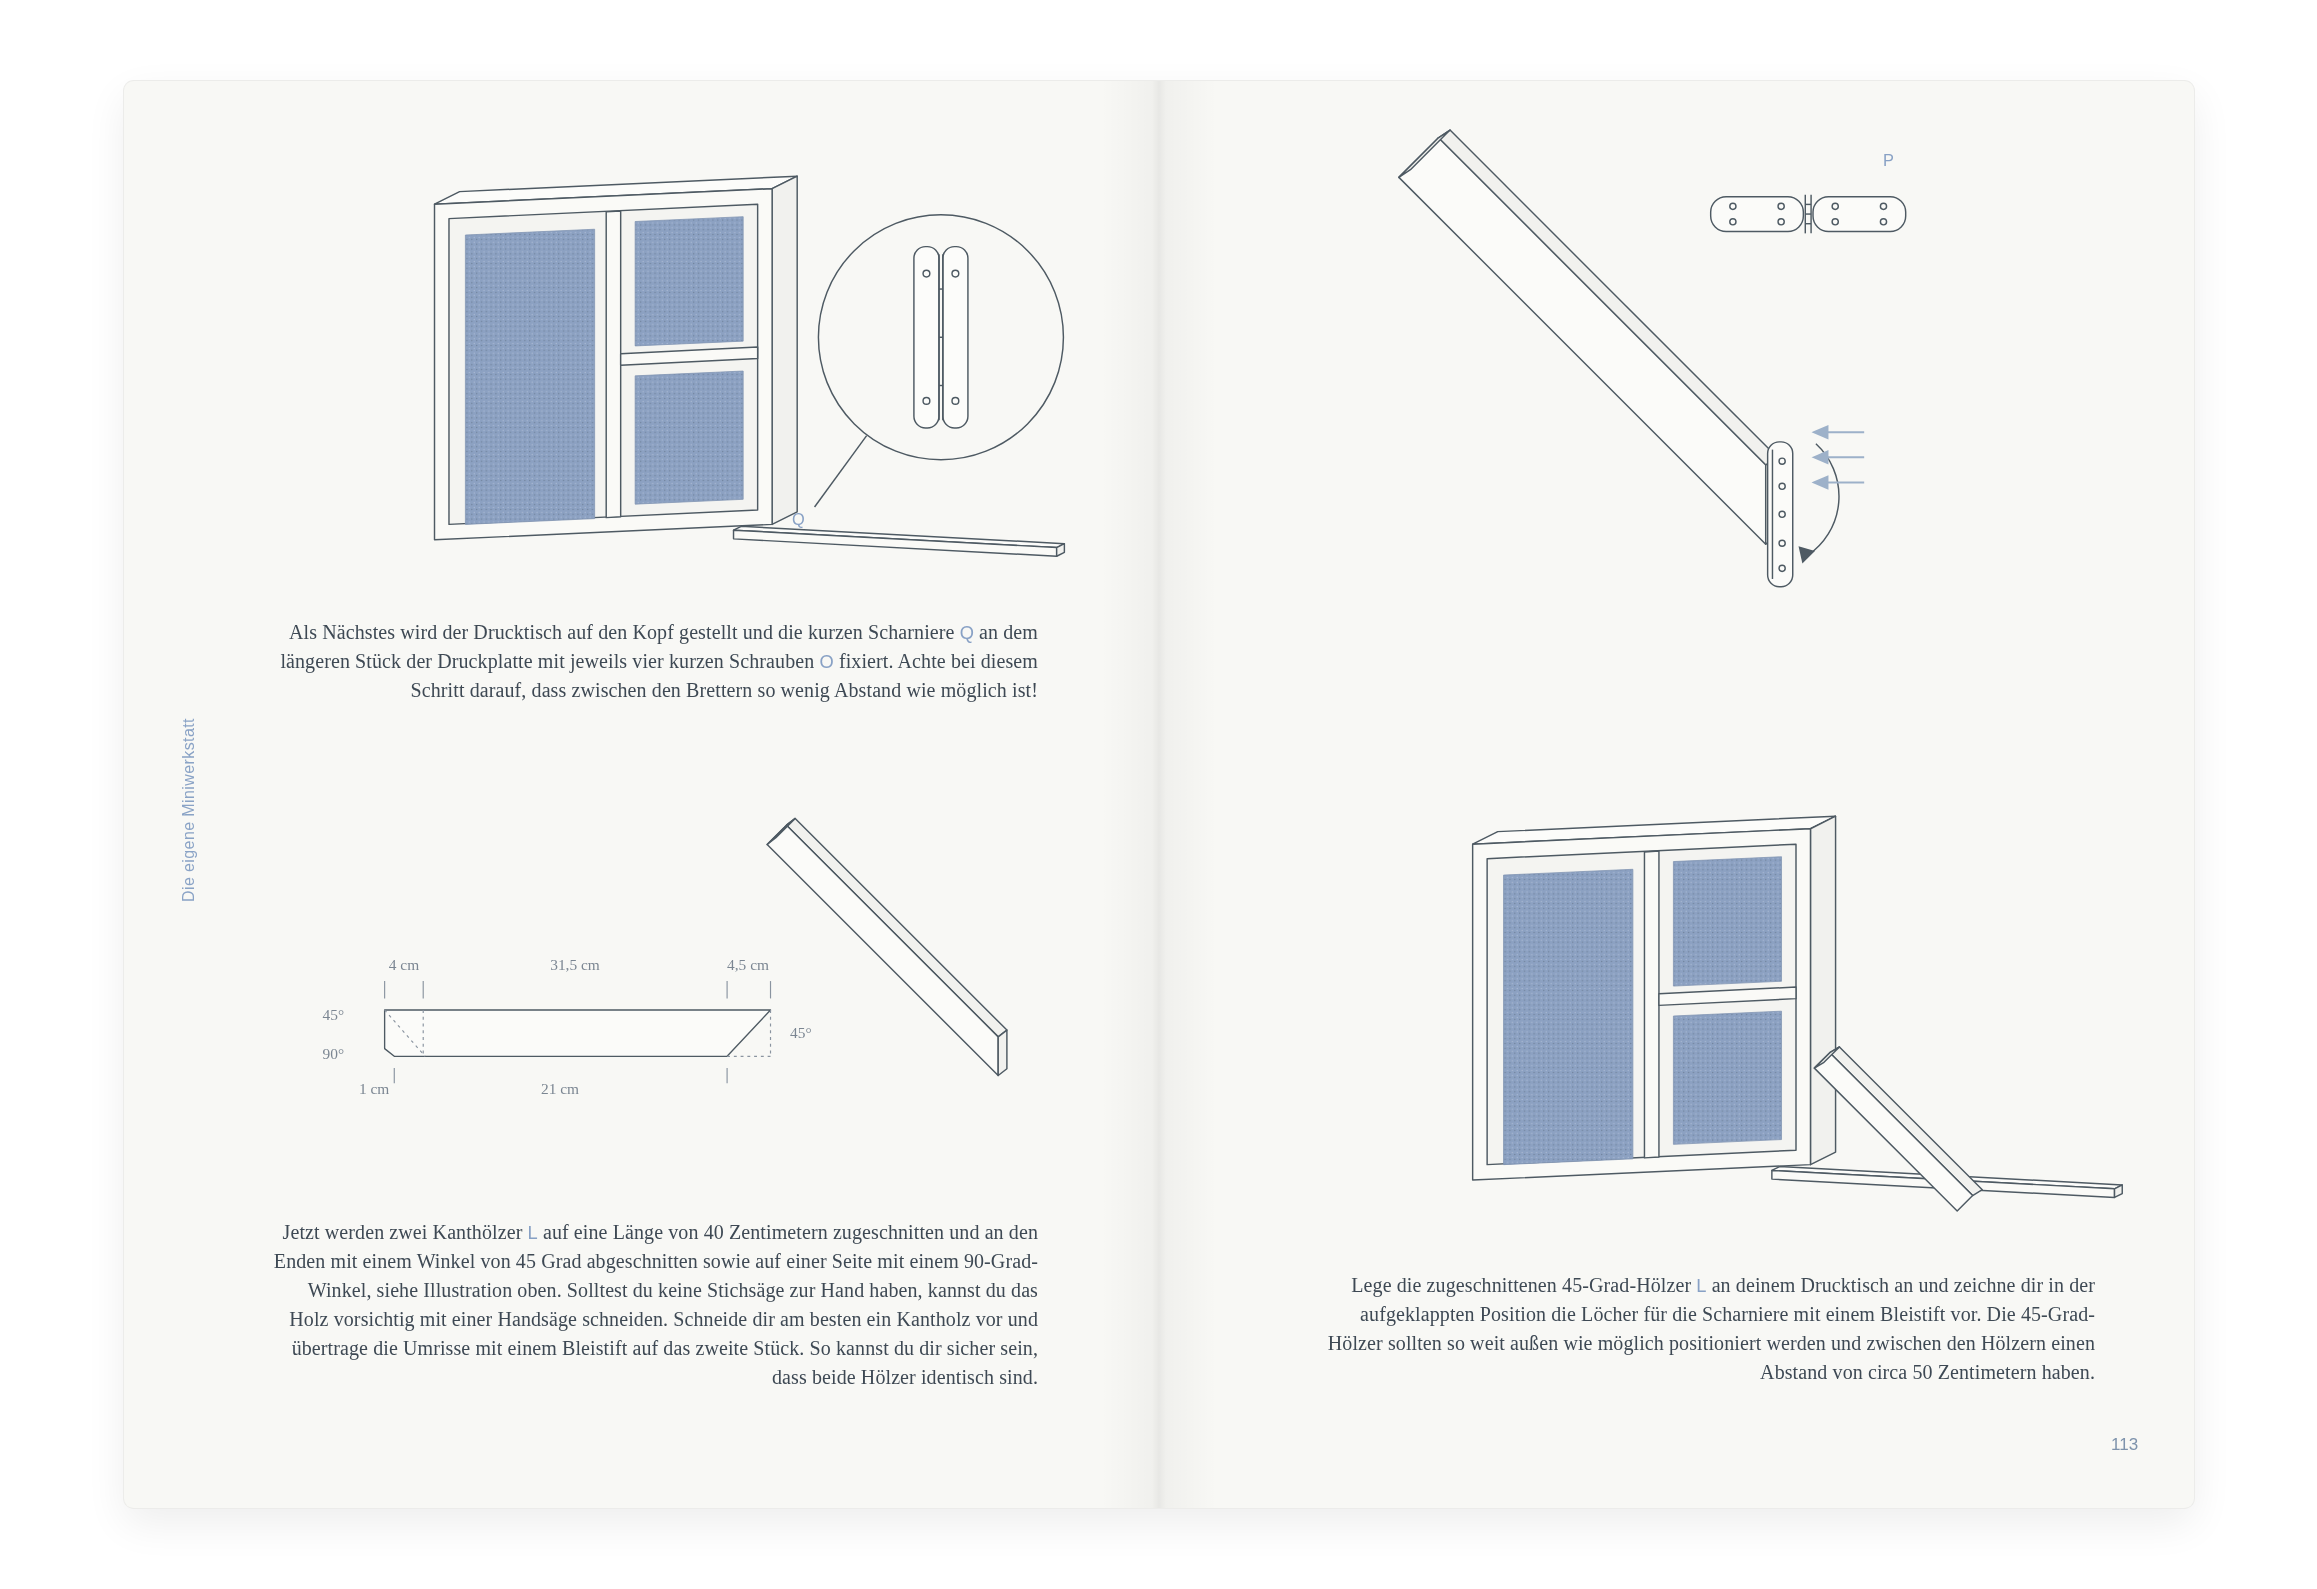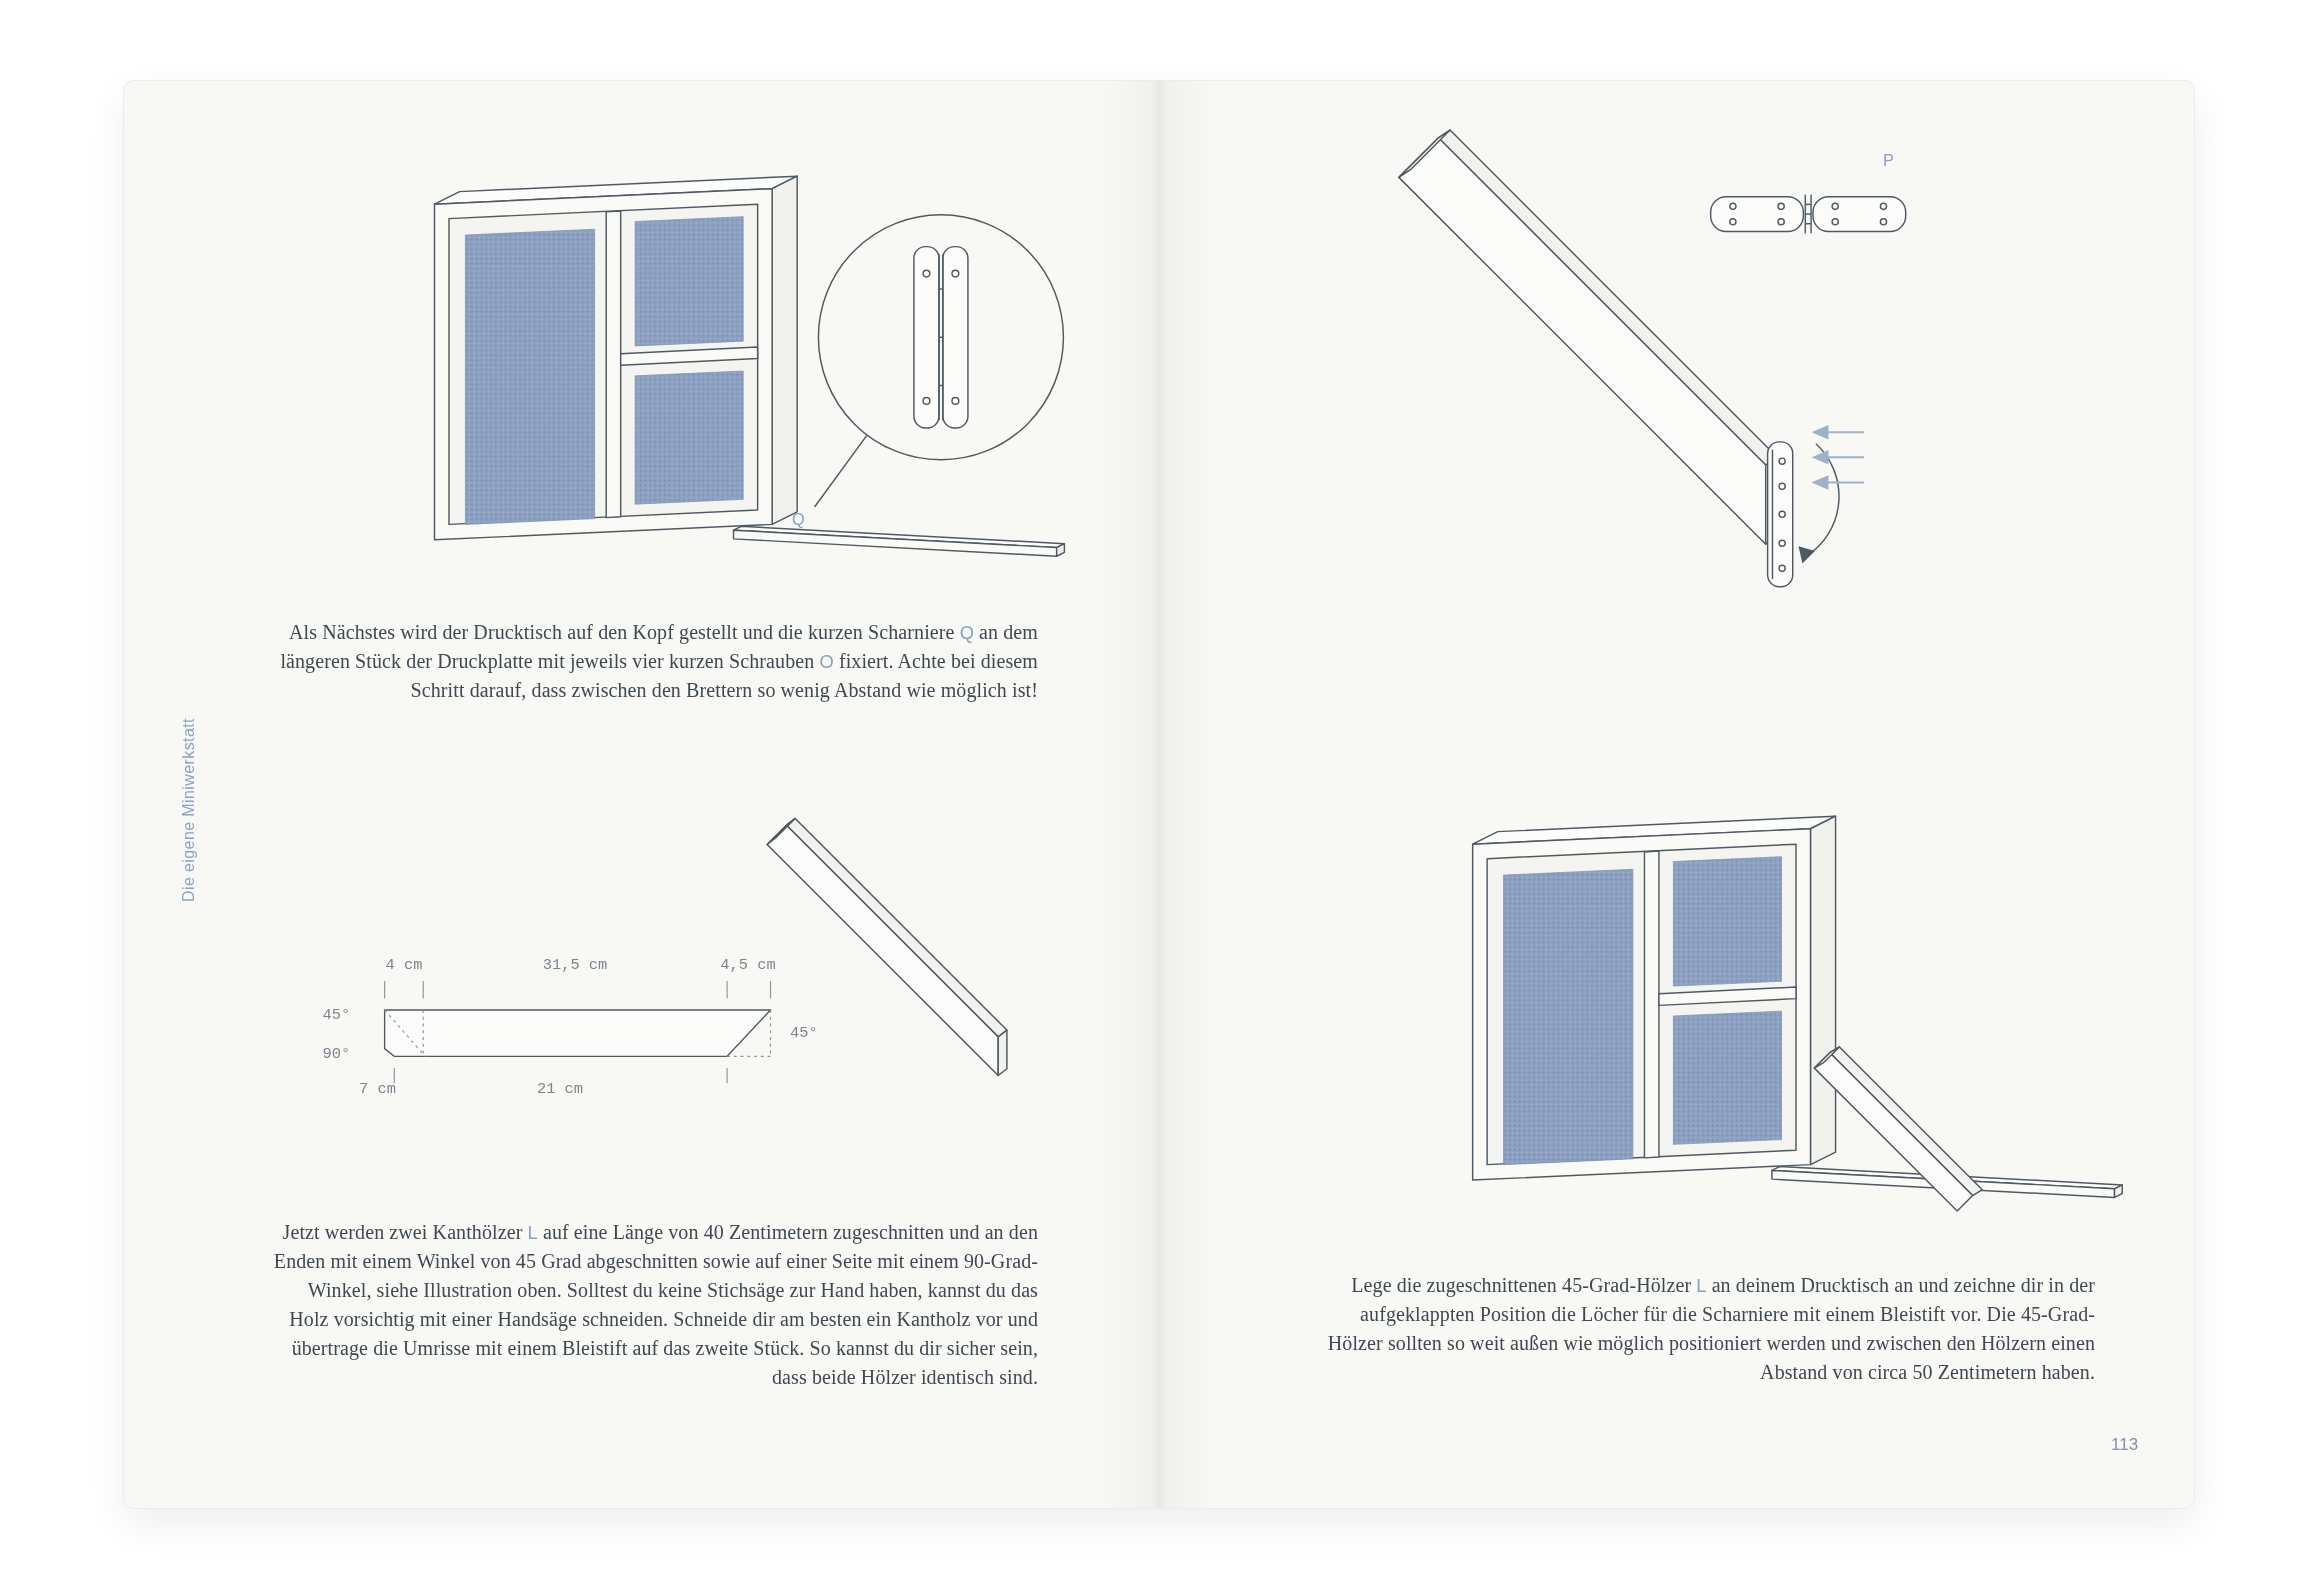--- a/index.html
+++ b/index.html
@@ -23,21 +23,21 @@
   .para {
     position:absolute; font-size:20px; line-height:29px; color:#3e4954;
     text-align:right; letter-spacing:0.1px;
   }
   .ref {
     font-family:"Liberation Sans", sans-serif; font-size:18.3px; color:#88a1c5;
   }
   .fig { position:absolute; }
   .fig svg { display:block; width:100%; height:100%; }
   .dimlabel {
-    position:absolute; font-family:Liberation Mono, monospace;
+    position:absolute; font-family:Liberation Serif, serif;
     font-size:15.4px; color:#7b8692; white-space:nowrap;text-align:right;
   }
   .figlabel {
     position:absolute; font-family:"Liberation Sans", sans-serif;
     font-size:16.4px; color:#88a1c5; white-space:nowrap;
   }
   .sidebar-label {
     position:absolute; left:180px; top:902px;
     transform:rotate(-90deg); transform-origin:0 0;
     font-family:"Liberation Sans", sans-serif; font-size:16px;
@@ -136,21 +136,21 @@
         <line x1="88" y1="116" x2="88" y2="132"></line>
         <line x1="433" y1="116" x2="433" y2="132"></line>
       </g>
     </svg>
     <span class="dimlabel cx" style="left:95px; top:0px;">4 cm</span>
     <span class="dimlabel cx" style="left:266px; top:0px;">31,5 cm</span>
     <span class="dimlabel cx" style="left:439px; top:0px;">4,5 cm</span>
     <span class="dimlabel" style="left:13.5px; top:50px;">45°</span>
     <span class="dimlabel" style="left:13.5px; top:89px;">90°</span>
     <span class="dimlabel" style="left:481px; top:68px;">45°</span>
-    <span class="dimlabel" style="left:50px; top:124px;">7 cm</span>
+    <span class="dimlabel" style="left:50px; top:124px;">1 cm</span>
     <span class="dimlabel cx" style="left:251px; top:124px;">21 cm</span>
   </div>
 
   <p class="para" style="left:266px; top:1218px; width:772px;"><span>Jetzt werden zwei Kanthölzer </span><span class="ref">L</span><span> auf eine Länge von 40 Zentimetern zugeschnitten und an den Enden mit einem Winkel von 45 Grad abgeschnitten sowie auf einer Seite mit einem 90-Grad-Winkel, siehe Illustration oben. Solltest du keine Stichsäge zur Hand haben, kannst du das Holz vorsichtig mit einer Handsäge schneiden. Schneide dir am besten ein Kantholz vor und übertrage die Umrisse mit einem Bleistift auf das zweite Stück. So kannst du dir sicher sein, dass beide Hölzer identisch sind.</span></p>
 
   <div class="fig" style="left:1366px; top:104px; width:560px; height:502px;">
     <svg viewBox="0 0 580 520">
       <g fill="none" stroke="#4e5a63" stroke-width="1.5" stroke-linejoin="round">
 
         <polygon points="75,35 87,27 426,366 414,374" fill="#f1f1ee"></polygon>

